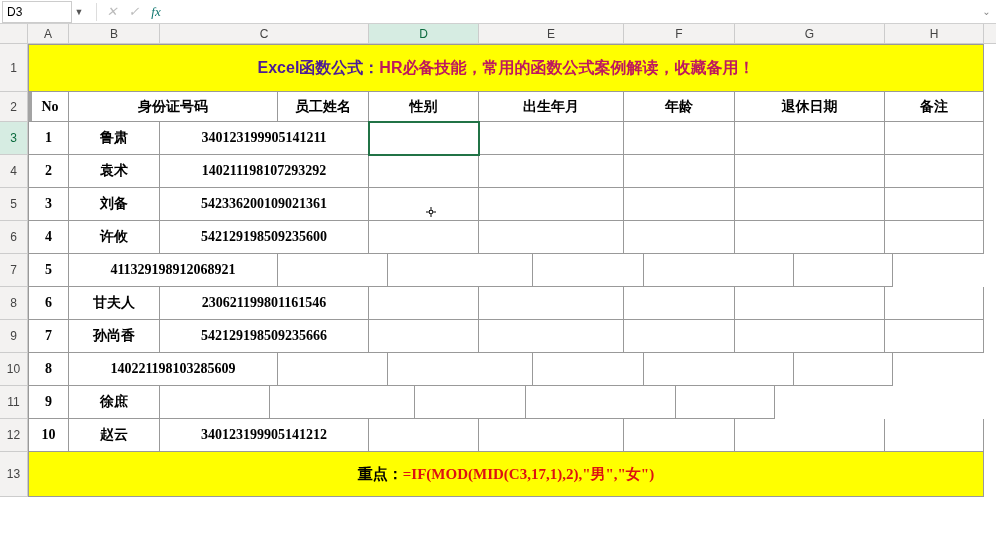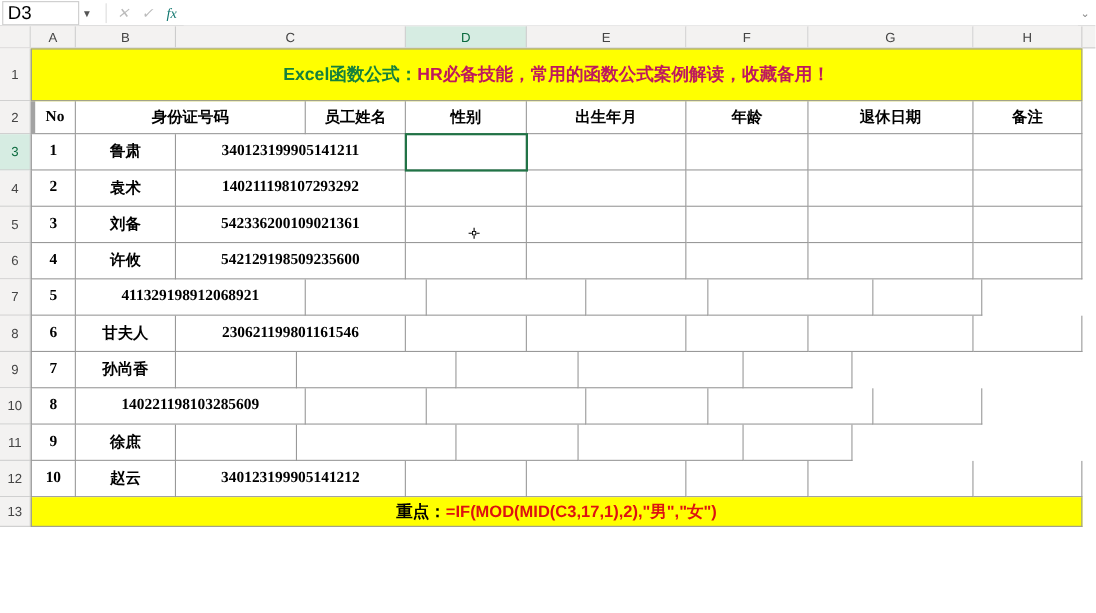--- a/index.html
+++ b/index.html
@@ -17,21 +17,21 @@
       align-items: center;
       height: 24px;
       border-bottom: 1px solid #d0d0d0;
       background: #fff;
     }
     .name-box {
       width: 70px;
       height: 22px;
       border: 1px solid #ccc;
       padding: 2px 4px;
-      font-size: 17px;
+      font-size: 12px;
       display: flex;
       align-items: center;
       background: #fff;
       margin-left: 2px;
       text-align: center;
     }
     .name-box-dropdown {
       width: 14px;
       text-align: center;
       color: #555;
@@ -144,24 +144,24 @@
     .cell.selected {
       outline: 2px solid #217346;
       outline-offset: -1px;
       z-index: 2;
     }
     .title-cell {
       font-family: "Microsoft YaHei", SimHei, sans-serif;
       font-size: 16px;
       font-weight: 700;
     }
-    .title-cell .black { color: #15803d; }
+    .title-cell .black { color: #4c1d95; }
     .title-cell .red { color: #be185d; }
     .footer-cell {
-      font-family: Liberation Sans, sans-serif;
+      font-family: Liberation Serif, serif;
       font-size: 15px;
       font-weight: 700;
     }
     .footer-cell .black { color: #000; }
     .footer-cell .red { color: #d11; }
     .cursor-icon {
       position: absolute;
       pointer-events: none;
       z-index: 10;
     }
@@ -169,21 +169,21 @@
     .wB { width: 91px; flex:0 0 91px; }
     .wC { width: 209px; flex:0 0 209px; }
     .wD { width: 110px; flex:0 0 110px; }
     .wE { width: 145px; flex:0 0 145px; }
     .wF { width: 111px; flex:0 0 111px; }
     .wG { width: 150px; flex:0 0 150px; }
     .wH { width: 99px; flex:0 0 99px; }
     .h-title { height: 48px; }
     .h-hdr { height: 30px; }
     .h-data { height: 33px; }
-    .h-footer { height: 27px; }
+    .h-footer { height: 45px; }
   </style>
 </head>
 <body>
 
 <div class="formula-bar">
   <div class="name-box">
     <span>D3</span>
   </div>
   <span class="name-box-dropdown">▼</span>
   <span class="fb-divider"></span>
@@ -293,20 +293,21 @@
           <div class="cell bold wD"></div>
           <div class="cell bold wE"></div>
           <div class="cell bold wF"></div>
           <div class="cell bold wG"></div>
           <div class="cell bold wH"></div>
         </div>
         <div class="row h-data">
           <div class="row-header">9</div>
           <div class="cell bold wA" style="border-left: 1px solid rgb(153, 153, 153);">7</div>
           <div class="cell bold wB">孙尚香</div>
+          <div class="cell bold wC">542129198509235666</div>
           <div class="cell bold wD"></div>
           <div class="cell bold wE"></div>
           <div class="cell bold wF"></div>
           <div class="cell bold wG"></div>
           <div class="cell bold wH"></div>
         </div>
         <div class="row h-data">
           <div class="row-header">10</div>
           <div class="cell bold wA" style="border-left: 1px solid rgb(153, 153, 153);">8</div>
           <div class="cell bold wC">140221198103285609</div>

